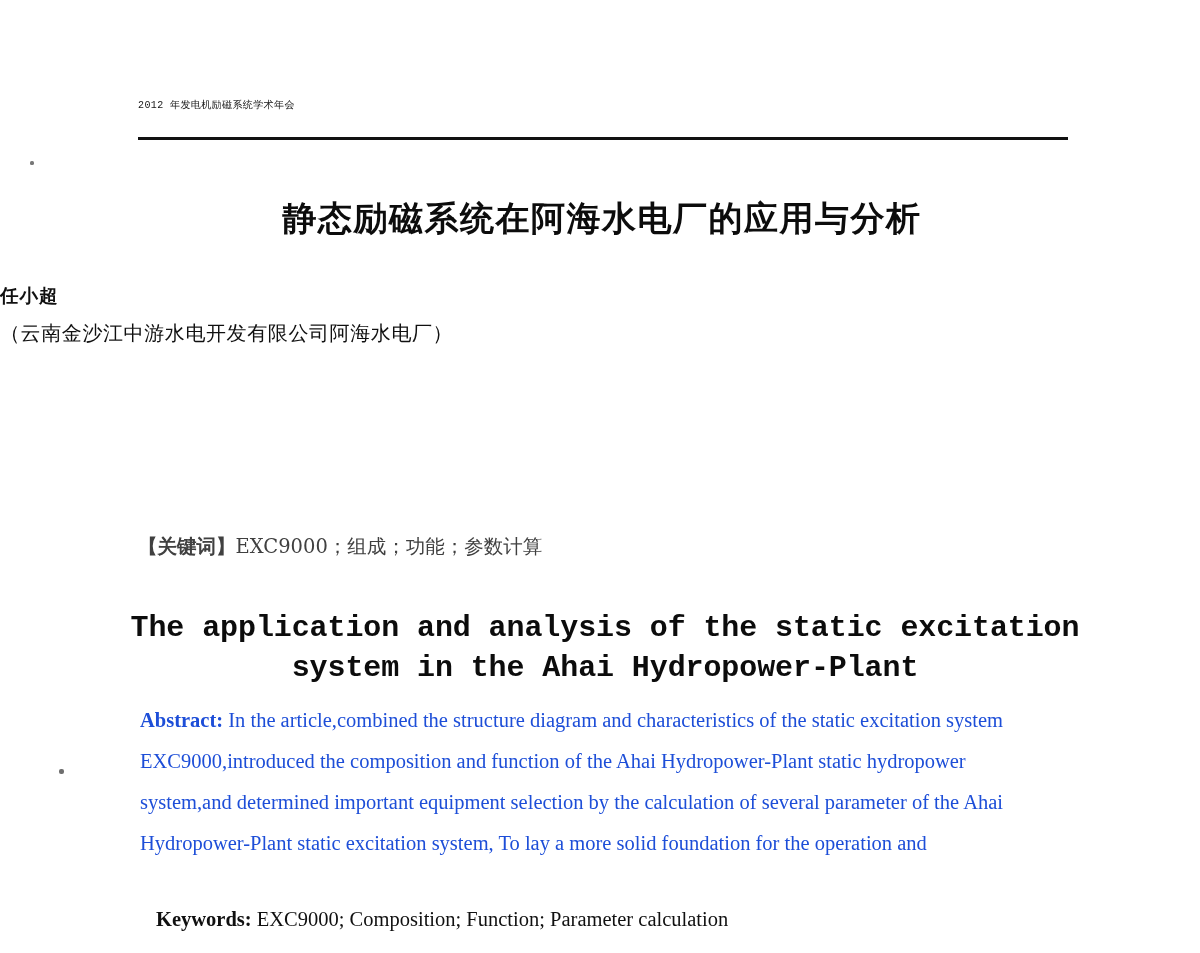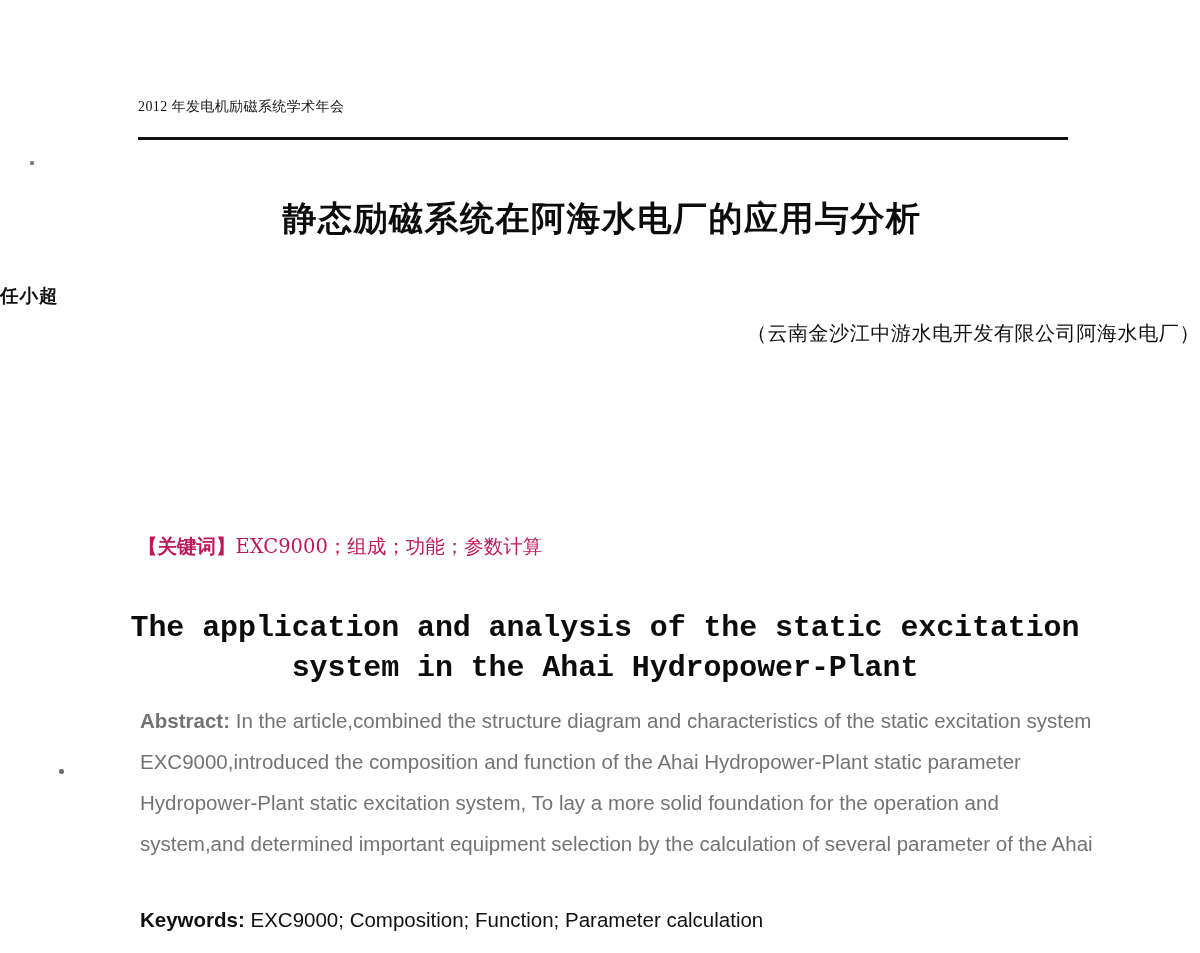--- a/index.html
+++ b/index.html
@@ -20,22 +20,22 @@
     position: absolute;
     inset: 0;
     background: #ffffff;
   }
 
   
   .running-header {
     position: absolute;
     left: 138px;
     top: 98px;
-    font-family: Liberation Serif, serif;
-    font-size: 14px;
+    font-family: Liberation Mono, monospace;
+    font-size: 10px;
     letter-spacing: 0.4px;
     color: #151515;
     white-space: nowrap;
   }
   .header-rule {
     position: absolute;
     left: 138px;
     top: 137px;
     width: 930px;
     height: 3px;
@@ -74,21 +74,21 @@
     font-weight: bold;
     font-size: 18.5px;
     letter-spacing: 1px;
     color: #101010;
   }
   .cn-affil {
     position: absolute;
     left: 0;
     right: 0;
     top: 320px;
-    text-align: right;
+    text-align: left;
     font-family: "DejaVu Serif", "Liberation Serif", serif;
     font-size: 20px;
     letter-spacing: 0.6px;
     color: #101010;
   }
 
   
   .cn-abstract {
     position: absolute;
     left: 138px;
@@ -103,21 +103,21 @@
   }
   .cn-abstract .lead { letter-spacing: 0px; }
   .gap { display: inline-block; width: 16px; }
 
   .cn-keywords {
     position: absolute;
     left: 138px;
     top: 533px;
     font-family: "DejaVu Serif", "Liberation Serif", serif;
     font-size: 19.5px;
-    color: #be185d;
+    color: #404040;
     white-space: nowrap;
   }
   .cn-keywords .kw-label {
     font-weight: bold;
   }
 
   
   .en-title {
     position: absolute;
     left: 130px;
@@ -131,33 +131,33 @@
     letter-spacing: -0.1px;
     color: #0c0c0c;
   }
 
   
   .en-abstract {
     position: absolute;
     left: 140px;
     top: 700px;
     width: 930px;
-    font-family: Liberation Sans, sans-serif;
+    font-family: Liberation Serif, serif;
     font-size: 20.5px;
     line-height: 41px;
-    color: #737373;
+    color: #1d4ed8;
   }
   .en-abstract .ab-label { font-weight: bold; }
   .en-line { display: block; white-space: nowrap; }
 
   .en-keywords {
     position: absolute;
-    left: 140px;
+    left: 156px;
     top: 908px;
-    font-family: Liberation Sans, sans-serif;
+    font-family: Liberation Serif, serif;
     font-size: 20.5px;
     color: #101010;
     white-space: nowrap;
   }
   .en-keywords .kw-label { font-weight: bold; }
 </style>
 </head>
 <body>
 
 <div class="page">
@@ -179,22 +179,22 @@
     <span class="kw-label">【关键词】</span><span>EXC9000；组成；功能；参数计算</span>
   </div>
 
   <div class="en-title">
     <span>The application and analysis of the static excitation system in the Ahai</span>
     <span>Hydropower-Plant</span>
   </div>
 
   <div class="en-abstract">
     <span class="en-line"><span class="ab-label">Abstract:</span> <span>In the article,combined the structure diagram and characteristics of the static excitation system</span></span>
-    <span class="en-line">EXC9000,introduced the composition and function of the Ahai Hydropower-Plant static parameter</span>
+    <span class="en-line">EXC9000,introduced the composition and function of the Ahai Hydropower-Plant static hydropower</span>
+    <span class="en-line">system,and determined important equipment selection by the calculation of several parameter of the Ahai</span>
     <span class="en-line">Hydropower-Plant static excitation system, To lay a more solid foundation for the operation and</span>
-    <span class="en-line">system,and determined important equipment selection by the calculation of several parameter of the Ahai</span>
   </div>
 
   <div class="en-keywords">
     <span class="kw-label">Keywords:</span> <span>EXC9000; Composition; Function; Parameter calculation</span>
   </div>
 
 </div>
 
 </body></html>

